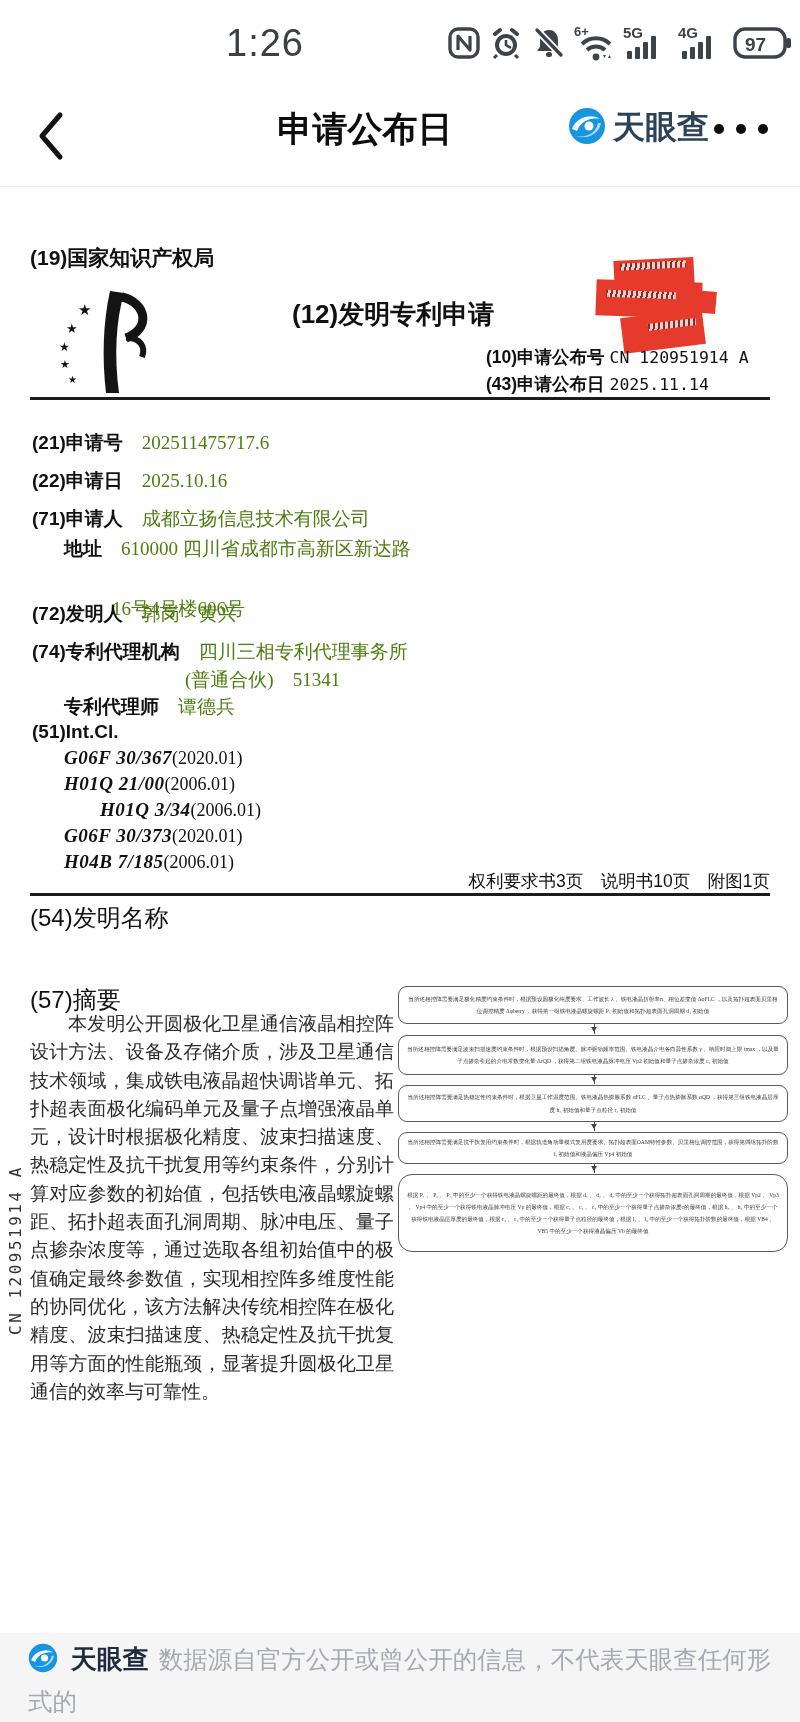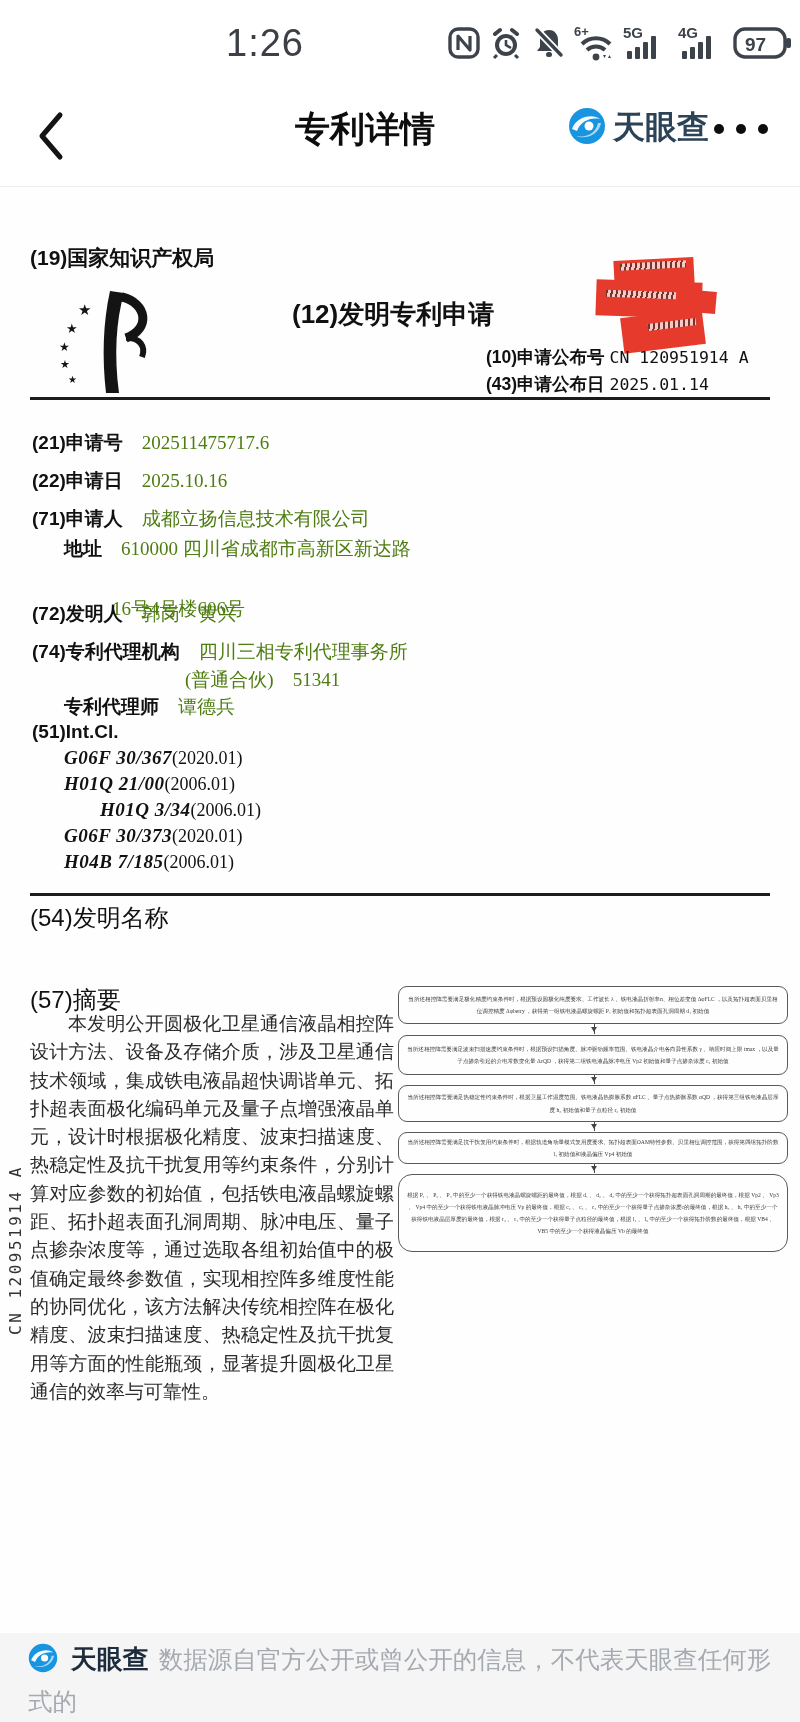--- a/index.html
+++ b/index.html
@@ -136,21 +136,21 @@
     </span>
   </div>
 </div>
 
 <div class="navbar">
   <div class="back">
     <svg width="30" height="52" viewBox="0 0 30 52">
         <polyline points="24,5 6,26 24,47" fill="none" stroke="#141414" stroke-width="5" stroke-linecap="round" stroke-linejoin="round"></polyline>
       </svg>
   </div>
-  <div class="nav-title">专利详情</div>
+  <div class="nav-title">申请公布日</div>
   <div class="brand">
     <span>
       <svg width="38" height="38" viewBox="0 0 38 38">
           <circle cx="19" cy="19" r="18" fill="#1795e0"></circle>
           <path d="M4 22 C8 10 24 6 32 12 C22 10 12 15 9 24 Z" fill="#fff" opacity=".95"></path>
           <path d="M33 16 C31 28 17 33 8 29 C19 31 28 26 30 16 Z" fill="#bfe2f5" opacity=".9"></path>
           <circle cx="21" cy="19" r="4.5" fill="#fff"></circle>
         </svg>
     </span>
     <span class="brand-text">天眼查</span>
@@ -189,21 +189,21 @@
     <div style="left:96px;top:32px;width:24px;height:22px;transform:rotate(5deg);"></div>
     <div class="sp" style="left:24px;top:3px;width:66px;height:7px;transform:rotate(-3deg);"></div>
     <div class="sp" style="left:10px;top:32px;width:70px;height:7px;transform:rotate(2deg);"></div>
     <div class="sp" style="left:52px;top:62px;width:48px;height:7px;transform:rotate(-7deg);"></div>
   </div>
 
   <div class="abs publine" style="left:486px;top:158px;">
     <b>(10)申请公布号</b> <span>CN 120951914 A</span>
   </div>
   <div class="abs publine" style="left:486px;top:185px;">
-    <b>(43)申请公布日</b> <span>2025.01.14</span>
+    <b>(43)申请公布日</b> <span>2025.11.14</span>
   </div>
 
   <div class="abs rule" style="top:210px;"></div>
 
   <div class="abs frow" style="left:32px;top:243px;">
     <b>(21)申请号</b>　<span class="v">202511475717.6</span>
   </div>
   <div class="abs frow" style="left:32px;top:281px;">
     <b>(22)申请日</b>　<span class="v">2025.10.16</span>
   </div>
@@ -230,20 +230,21 @@
   </div>
   <div class="abs frow" style="left:32px;top:534px;">
     <b>(51)Int.Cl.</b>
   </div>
   <div class="abs code-row" style="left:64px;top:560px;"><i>G06F 30/367</i><em>(2020.01)</em></div>
   <div class="abs code-row" style="left:64px;top:586px;"><i>H01Q 21/00</i><em>(2006.01)</em></div>
   <div class="abs code-row" style="left:64px;top:612px;margin-left:36px;"><i>H01Q 3/34</i><em>(2006.01)</em></div>
   <div class="abs code-row" style="left:64px;top:638px;"><i>G06F 30/373</i><em>(2020.01)</em></div>
   <div class="abs code-row" style="left:64px;top:664px;"><i>H04B 7/185</i><em>(2006.01)</em></div>
 
+  <div class="abs pages">权利要求书3页　说明书10页　附图1页</div>
 
   <div class="abs rule" style="top:706px;"></div>
 
   <div class="abs sec-label" style="left:30px;top:715px;">(54)发明名称</div>
   <div class="abs sec-label" style="left:30px;top:797px;">(57)摘要</div>
   <div class="abs serif abstract">本发明公开圆极化卫星通信液晶相控阵设计方法、设备及存储介质，涉及卫星通信技术领域，集成铁电液晶超快调谐单元、拓扑超表面极化编码单元及量子点增强液晶单元，设计时根据极化精度、波束扫描速度、热稳定性及抗干扰复用等约束条件，分别计算对应参数的初始值，包括铁电液晶螺旋螺距、拓扑超表面孔洞周期、脉冲电压、量子点掺杂浓度等，通过选取各组初始值中的极值确定最终参数值，实现相控阵多维度性能的协同优化，该方法解决传统相控阵在极化精度、波束扫描速度、热稳定性及抗干扰复用等方面的性能瓶颈，显著提升圆极化卫星通信的效率与可靠性。</div>
 
   <div class="abs side-code">CN 120951914 A</div>
 
   <div class="fig">

